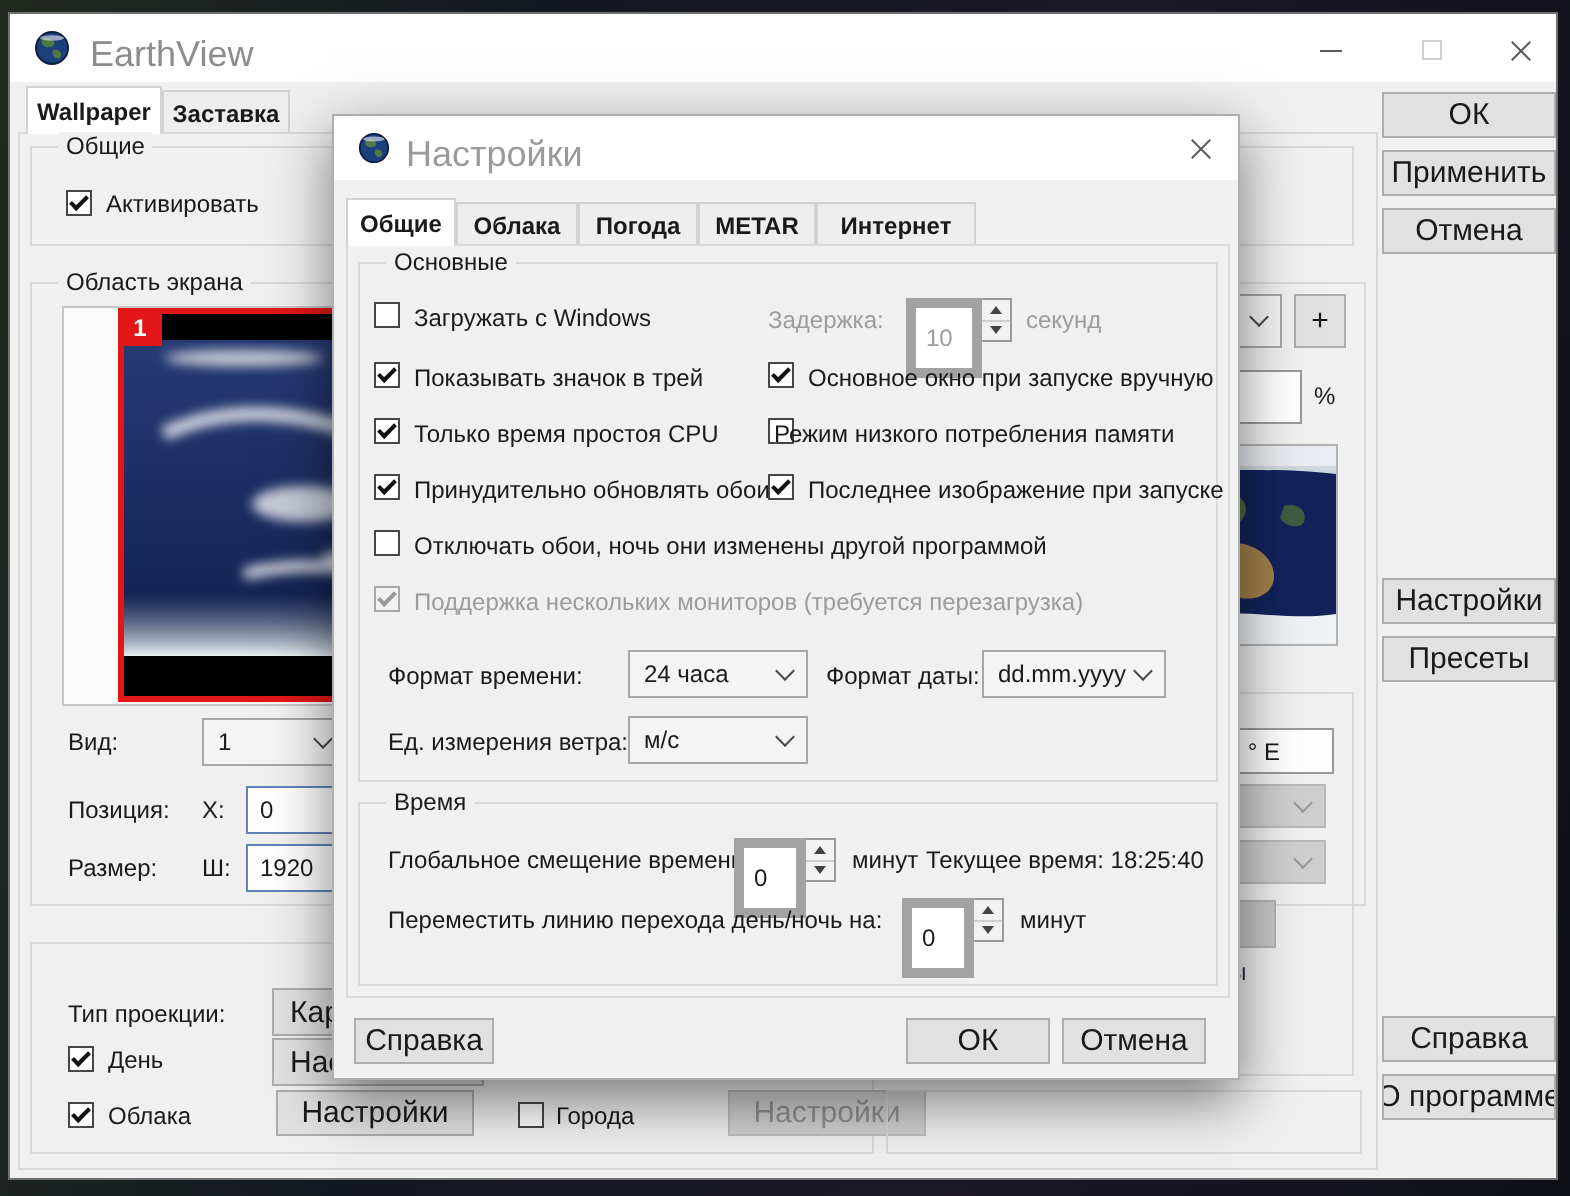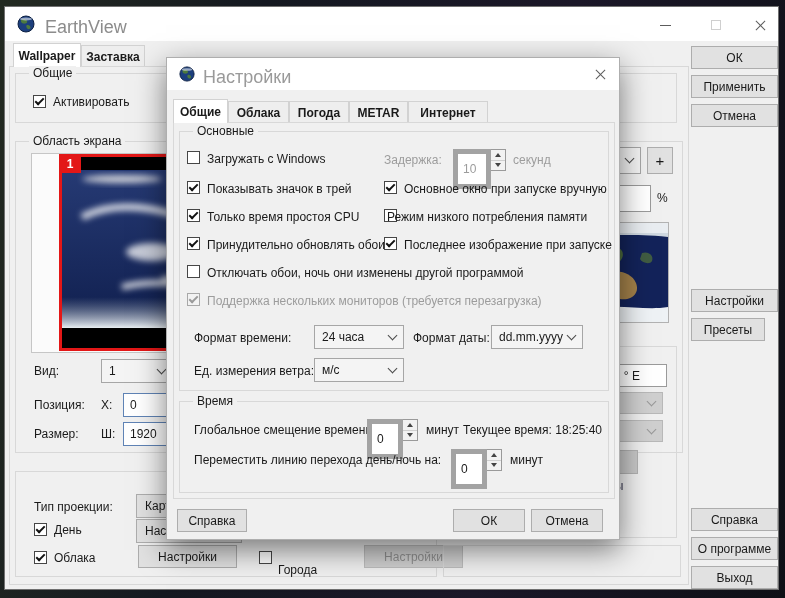--- a/index.html
+++ b/index.html
@@ -4,21 +4,21 @@
 <style>
   *{margin:0;padding:0;box-sizing:border-box}
   html,body{width:785px;height:598px;overflow:hidden}
   body{font-family:"Liberation Sans",sans-serif;font-size:12px;color:#1a1a1a;background:#111}
   #screen{position:absolute;inset:0;width:785px;height:598px;
     background:linear-gradient(100deg,#232a21 0%,#141820 30%,#1b1728 65%,#0e1016 100%)}
   .abs{position:absolute}
   .win{position:absolute;background:#f0f0f0;border:1px solid #707070}
   .lbl{position:absolute;white-space:nowrap;line-height:14px}
   .lbl.dis{color:#9c9c9c}
-  .btn{position:absolute;background:#e1e1e1;border:1px solid #adadad;display:flex;align-items:center;justify-content:center;font-size:12px;white-space:nowrap;overflow:hidden}
+  .btn{position:absolute;background:#e1e1e1;border:1px solid #adadad;display:flex;align-items:center;justify-content:center;font-size:15px;white-space:nowrap;overflow:hidden}
   .btn.disabled{background:#d0d0d0;border-color:#bdbdbd;color:#8f8f8f}
   .group{position:absolute;border:1px solid #d8d8d8}
   .glab{position:absolute;background:#f0f0f0;padding:0 4px;white-space:nowrap;z-index:1}
   .cb{position:absolute;width:13px;height:13px;background:#fff;border:1px solid #464646}
   .cb.checked::after{content:"";position:absolute;left:1px;top:2px;width:7px;height:3px;border-left:2px solid #121212;border-bottom:2px solid #121212;transform:rotate(-45deg)}
   .cb.dis{border-color:#a8a8a8;background:#f2f2f2}
   .cb.dis.checked::after{border-color:#9a9a9a}
   .dd{position:absolute;background:#f4f4f4;border:1px solid #a6a6a6;display:flex;align-items:center;padding:0 7px;white-space:nowrap;overflow:hidden}
   .dd .v{flex:1;overflow:hidden}
   .chev{width:7px;height:7px;border-right:1.5px solid #4a4a4a;border-bottom:1.5px solid #4a4a4a;transform:rotate(45deg);margin-top:-4px;flex:none}
@@ -168,45 +168,44 @@
     <div class="group" style="left:10px;top:464px;width:422px;height:106px;z-index:2"></div>
     <span class="lbl" style="left:29px;top:493px;z-index:2">Тип проекции:</span>
     <div class="btn" style="left:131px;top:487px;width:106px;height:24px;justify-content:flex-start;padding-left:8px;z-index:2">Карта</div>
     <span class="cb checked" style="left:29px;top:516px;z-index:2"></span>
     <span class="lbl" style="left:49px;top:516px;z-index:2">День</span>
     <div class="btn" style="left:131px;top:512px;width:106px;height:24px;justify-content:flex-start;padding-left:8px;z-index:2">Настройки</div>
     <span class="cb checked" style="left:29px;top:544px;z-index:2"></span>
     <span class="lbl" style="left:49px;top:544px;z-index:2">Облака</span>
     <div class="btn" style="left:133px;top:538px;width:99px;height:23px;z-index:2">Настройки</div>
     <span class="cb" style="left:254px;top:544px;z-index:2"></span>
-    <span class="lbl" style="left:273px;top:556px;z-index:2">Города</span>
+    <span class="lbl" style="left:273px;top:544px;z-index:2">Города</span>
     <div class="btn disabled" style="left:359px;top:538px;width:99px;height:23px;z-index:2">Настройки</div>
 
     <div class="group" style="left:438px;top:339px;width:234px;height:192px;z-index:2"></div>
     <div class="group" style="left:438px;top:538px;width:238px;height:32px;z-index:2"></div>
     <div class="input" style="left:552px;top:357px;width:110px;height:23px;border-color:#9a9a9a;justify-content:flex-end;padding-right:26px;z-index:2">° E</div>
     <div class="dd dis" style="left:552px;top:385px;width:106px;height:22px;z-index:2">
         <span class="v">Север</span>
         <span class="chev"></span>
       </div>
     <div class="dd dis" style="left:552px;top:413px;width:106px;height:22px;z-index:2">
         <span class="v">Восток</span>
         <span class="chev"></span>
       </div>
     <div class="btn" style="left:552px;top:443px;width:81px;height:24px;background:#c8c8c8;border-color:#b2b2b2;z-index:2"></div>
     <span class="lbl" style="left:603px;top:472px;color:#33334d;z-index:2">ры</span>
 
     <div class="btn" style="left:686px;top:39px;width:87px;height:23px">ОК</div>
     <div class="btn" style="left:686px;top:68px;width:87px;height:23px">Применить</div>
     <div class="btn" style="left:686px;top:97px;width:87px;height:23px">Отмена</div>
     <div class="btn" style="left:686px;top:282px;width:87px;height:23px">Настройки</div>
-    <div class="btn" style="left:686px;top:311px;width:74px;height:23px">Пресеты</div>
+    <div class="btn" style="left:686px;top:311px;width:87px;height:23px">Пресеты</div>
     <div class="btn" style="left:686px;top:501px;width:87px;height:23px">Справка</div>
     <div class="btn" style="left:686px;top:530px;width:87px;height:23px">О программе</div>
-    <div class="btn" style="left:686px;top:559px;width:87px;height:23px">Выход</div>
   </div>
 
   <div class="dlg" style="left:166px;top:57px;width:454px;height:483px">
 
     <div class="abs" style="left:0;top:0;width:452px;height:32px;background:#fff">
       <svg class="abs" style="left:12px;top:8px" width="16" height="16" viewBox="0 0 18 18">
         <circle cx="9" cy="9" r="8" fill="#1c3f7d" stroke="#0c1f42" stroke-width="1"></circle>
         <path d="M4,5 C6,3.5 9,4 10,6 C11,8 8,9 6,8.5 C4.5,8 3.5,6.5 4,5 Z" fill="#4d7a3e"></path>
         <path d="M10,10 C12,9.5 14,11 13.5,13 C13,14.5 10.5,14.5 9.8,13 C9.2,11.8 9,10.5 10,10 Z" fill="#4d7a3e"></path>
         <ellipse cx="9" cy="4" rx="6" ry="1.4" fill="#ffffff" opacity=".55"></ellipse>

